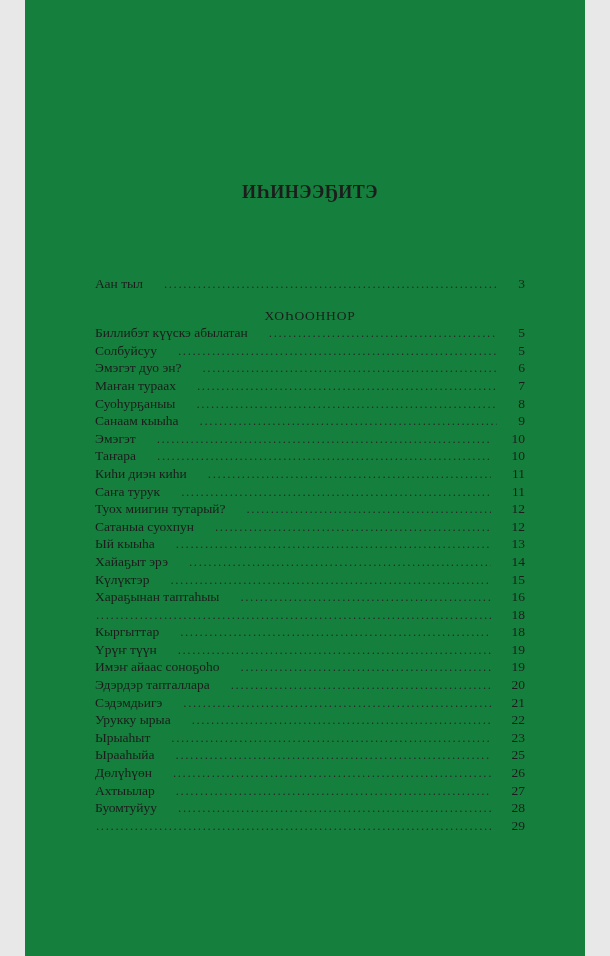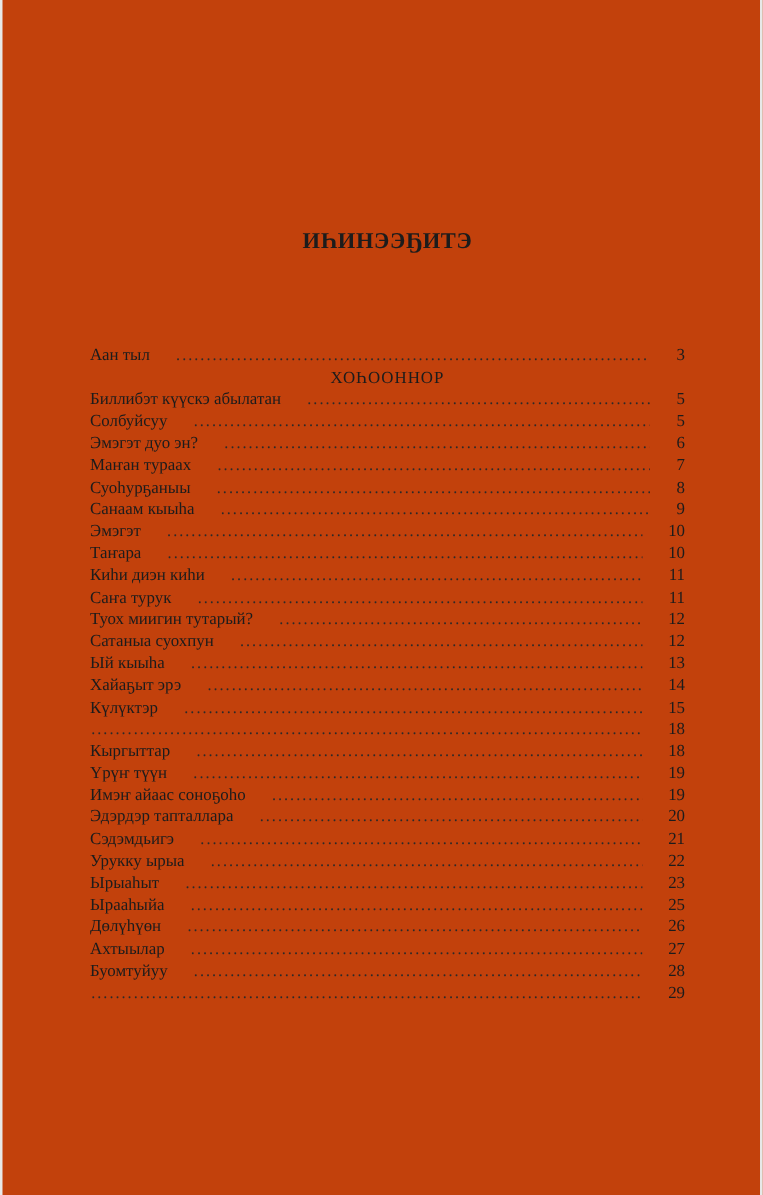--- a/index.html
+++ b/index.html
@@ -2,24 +2,24 @@
 <html><head>
 <meta charset="utf-8">
 <style>
   html, body {
     margin: 0;
     padding: 0;
     background: #e8e8e8;
   }
   .page {
     position: relative;
-    width: 606px;
+    width: 560px;
     height: 956px;
     margin: 0 auto;
-    background: #c2410c;
+    background: #15803d;
     color: #1c1c1c;
     font-family: "Liberation Serif", "DejaVu Serif", serif;
     overflow: hidden;
     box-sizing: border-box;
   }
   .content {
     position: absolute;
     left: 70px;
     right: 60px;
     top: 0;
@@ -29,21 +29,21 @@
     text-align: center;
     font-size: 18px;
     font-weight: bold;
     letter-spacing: 0.5px;
     line-height: 22px;
   }
   .foreword-row {
     margin-top: 72px;
   }
   .section-heading {
-    margin-top: 0;
+    margin-top: 14px;
     text-align: center;
     font-size: 13.5px;
     font-weight: normal;
     letter-spacing: 0.8px;
     line-height: 17.6px;
   }
   .toc-row {
     display: flex;
     align-items: baseline;
     font-size: 13.5px;
@@ -157,20 +157,25 @@
         <span class="label">Хайаҕыт эрэ</span>
         <span class="dots"></span>
         <span class="pagenum">14</span>
       </div>
         <div class="toc-row" style="">
         <span class="label">Күлүктэр</span>
         <span class="dots"></span>
         <span class="pagenum">15</span>
       </div>
         <div class="toc-row" style="">
+        <span class="label">Хараҕынан таптаһыы</span>
+        <span class="dots"></span>
+        <span class="pagenum">16</span>
+      </div>
+        <div class="toc-row" style="">
         <span class="dots"></span>
         <span class="pagenum">18</span>
       </div>
         <div class="toc-row" style="">
         <span class="label">Кыргыттар</span>
         <span class="dots"></span>
         <span class="pagenum">18</span>
       </div>
         <div class="toc-row" style="">
         <span class="label">Үрүҥ түүн</span>

